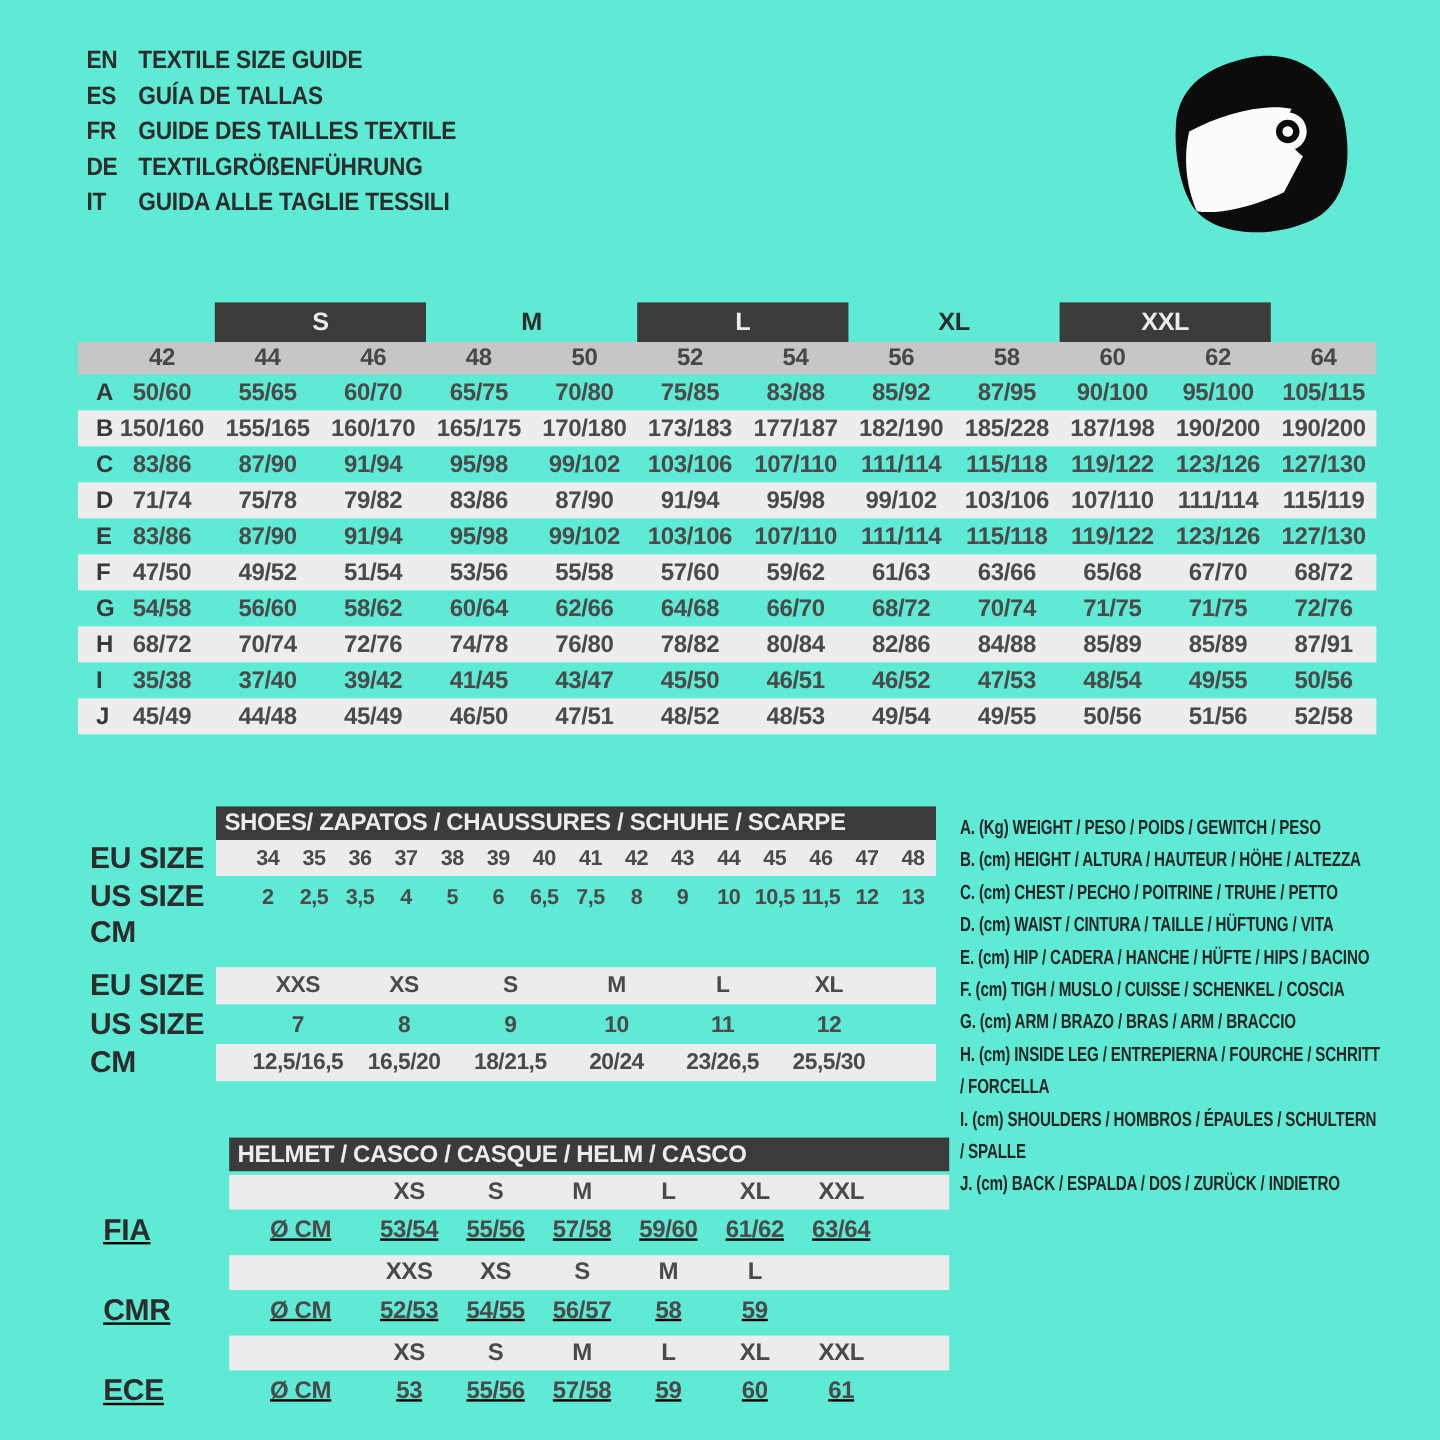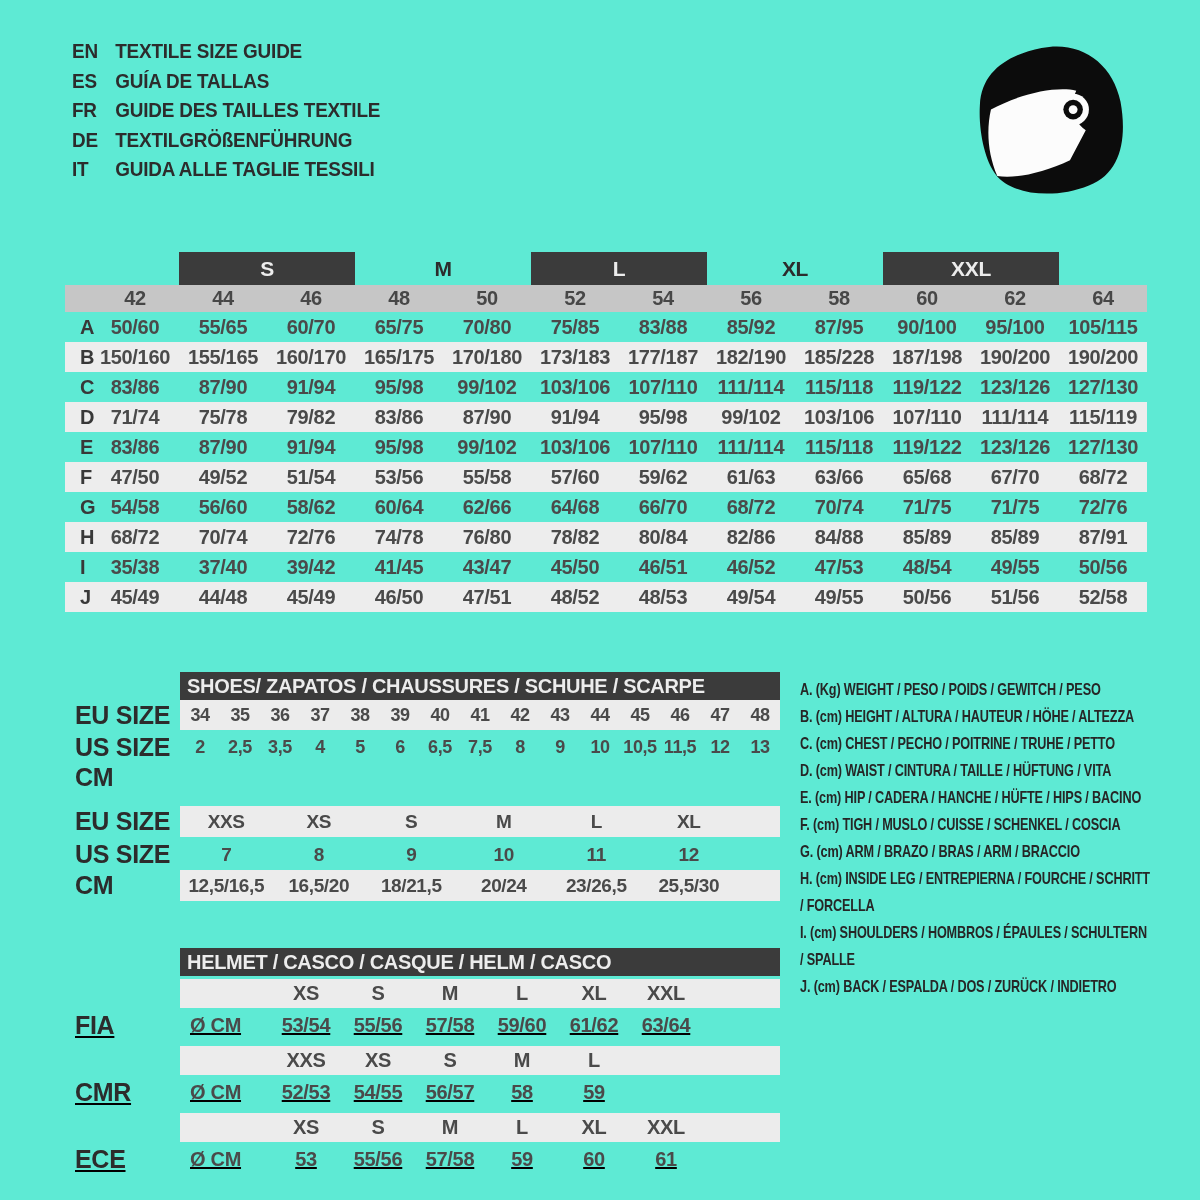--- a/index.html
+++ b/index.html
@@ -36,34 +36,34 @@
   .tt-rowlabel{text-align:left;padding-left:15px;color:#383838;}
 
   
   .section{position:absolute;left:75px;}
   .section-title{
     margin-left:105px;width:600px;height:28px;background:var(--bar);color:var(--bar-txt);
     font-size:20px;display:flex;align-items:center;padding-left:7px;letter-spacing:-0.3px;
   }
   .srow{display:flex;align-items:stretch;}
   .srow-label{width:105px;display:flex;align-items:center;font-size:25px;color:var(--dark-txt);letter-spacing:-0.3px;}
-  .srow-vals{width:600px;display:flex;align-items:center;text-align:center;font-size:18px;color:var(--txt);letter-spacing:-0.4px;}
+  .srow-vals{width:600px;display:flex;align-items:center;text-align:center;font-size:18px;color:var(--txt);letter-spacing:-0.4px;padding-left:24px;}
   .bg-light{background:var(--lightrow);}
   .scell{flex:1;}
 
   .shoes{top:672px;}
   .shoes .srow{height:30px;}
   .shoes .srow:nth-of-type(2){margin-top:2px;}
 
   .gloves{top:806px;}
   .gloves .srow{height:31px;}
   .gloves .srow:nth-of-type(2){margin-top:2px;}
   .gloves .srow-vals{padding-right:45px;font-size:19px;}
 
-  .helmets{top:948px;}
+  .helmets{top:948px;margin-left:11px;}
   .helmets .srow.size-row{height:29px;margin-top:3px;}
   .helmets .srow.data-row{height:35px;text-decoration:underline;}
   .helmets .srow-vals{font-size:20px;letter-spacing:-0.3px;}
   .h-unit{width:90px;text-align:left;padding-left:10px;}
   .h-cell{width:72px;text-align:center;}
 
   
   .legend{
     position:absolute;left:800px;top:676px;width:470px;
     transform:scaleX(0.745);transform-origin:left top;

